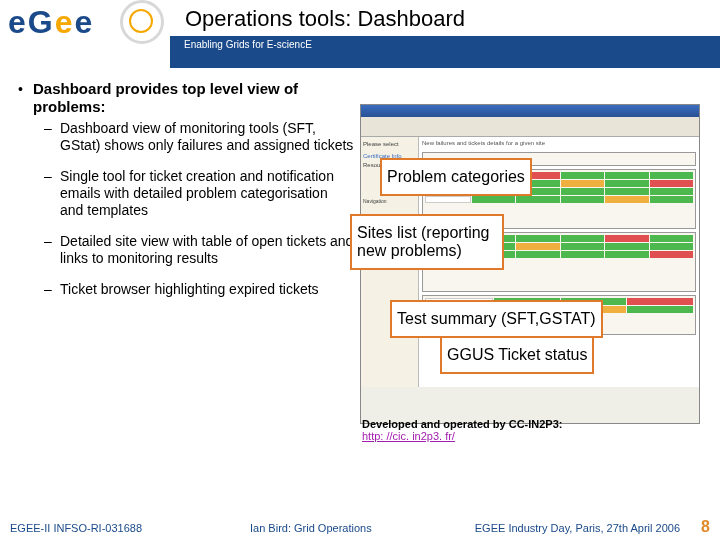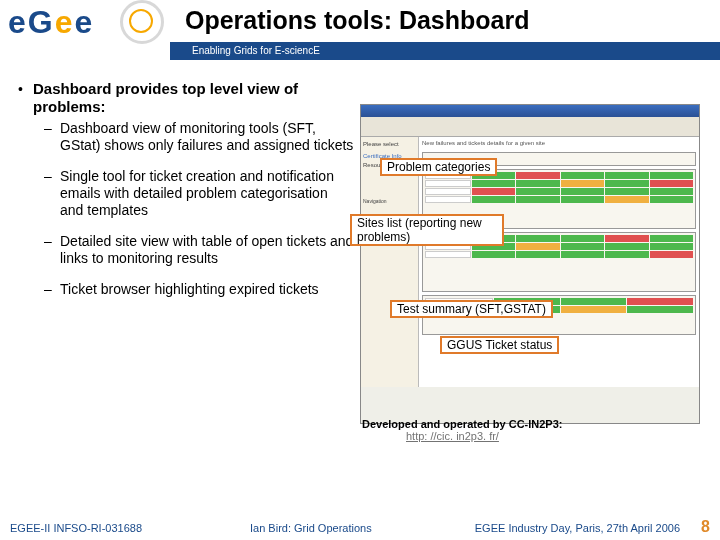--- a/index.html
+++ b/index.html
@@ -47,34 +47,34 @@
     width: 24px; height: 24px;
     border: 2px solid #f7a800;
     border-radius: 50%;
     position: absolute;
     left: 6px; top: 6px;
   }
   .title {
     position: absolute;
     left: 185px;
     top: 6px;
-    font-size: 25px;
-    font-weight: 700;
+    font-size: 22px;
+    font-weight: 400;
     color: #000;
   }
   .blue-band {
     position: absolute;
     left: 170px;
-    top: 42px;
+    top: 36px;
     right: 0;
-    height: 18px;
+    height: 32px;
     background: #1a4a8a;
     color: #fff;
     font-size: 10px;
-    padding-left: 22px;
+    padding-left: 14px;
     line-height: 18px;
   }
   .content {
     position: absolute;
     top: 74px;
     left: 0;
     right: 0;
     bottom: 34px;
     padding: 6px 10px 0 18px;
   }
@@ -158,37 +158,36 @@
   .ss-row { display:flex; gap:1px; margin-bottom:1px; }
   .ss-cell { flex:1; height:7px; font-size:4px; }
   .cg { background:#4db84d; }
   .cr { background:#e05050; }
   .co { background:#f0b040; }
   .cw { background:#fff; border:1px solid #ccc; }
   .callout {
     position: absolute;
     border: 2px solid #e07a2a;
     background: #fff;
-    font-size: 12px;
-    padding: 0 5px;
+    font-size: 16px;
+    padding: 8px 5px;
     white-space: nowrap;
     z-index: 5;
   }
   .dev-text {
     position: absolute;
     left: 362px;
     top: 418px;
     font-size: 11px;
     font-weight: 700;
   }
   .dev-link {
-    color: #737373;
+    color: #a21caf;
     text-decoration: underline;
     font-weight: 400;
-    margin-left: 44px;
   }
   .footer {
     position: absolute;
     left: 0; right: 0; bottom: 0;
     height: 26px;
     font-size: 11px;
   }
   .foot-left {
     position: absolute;
     left: 10px;

